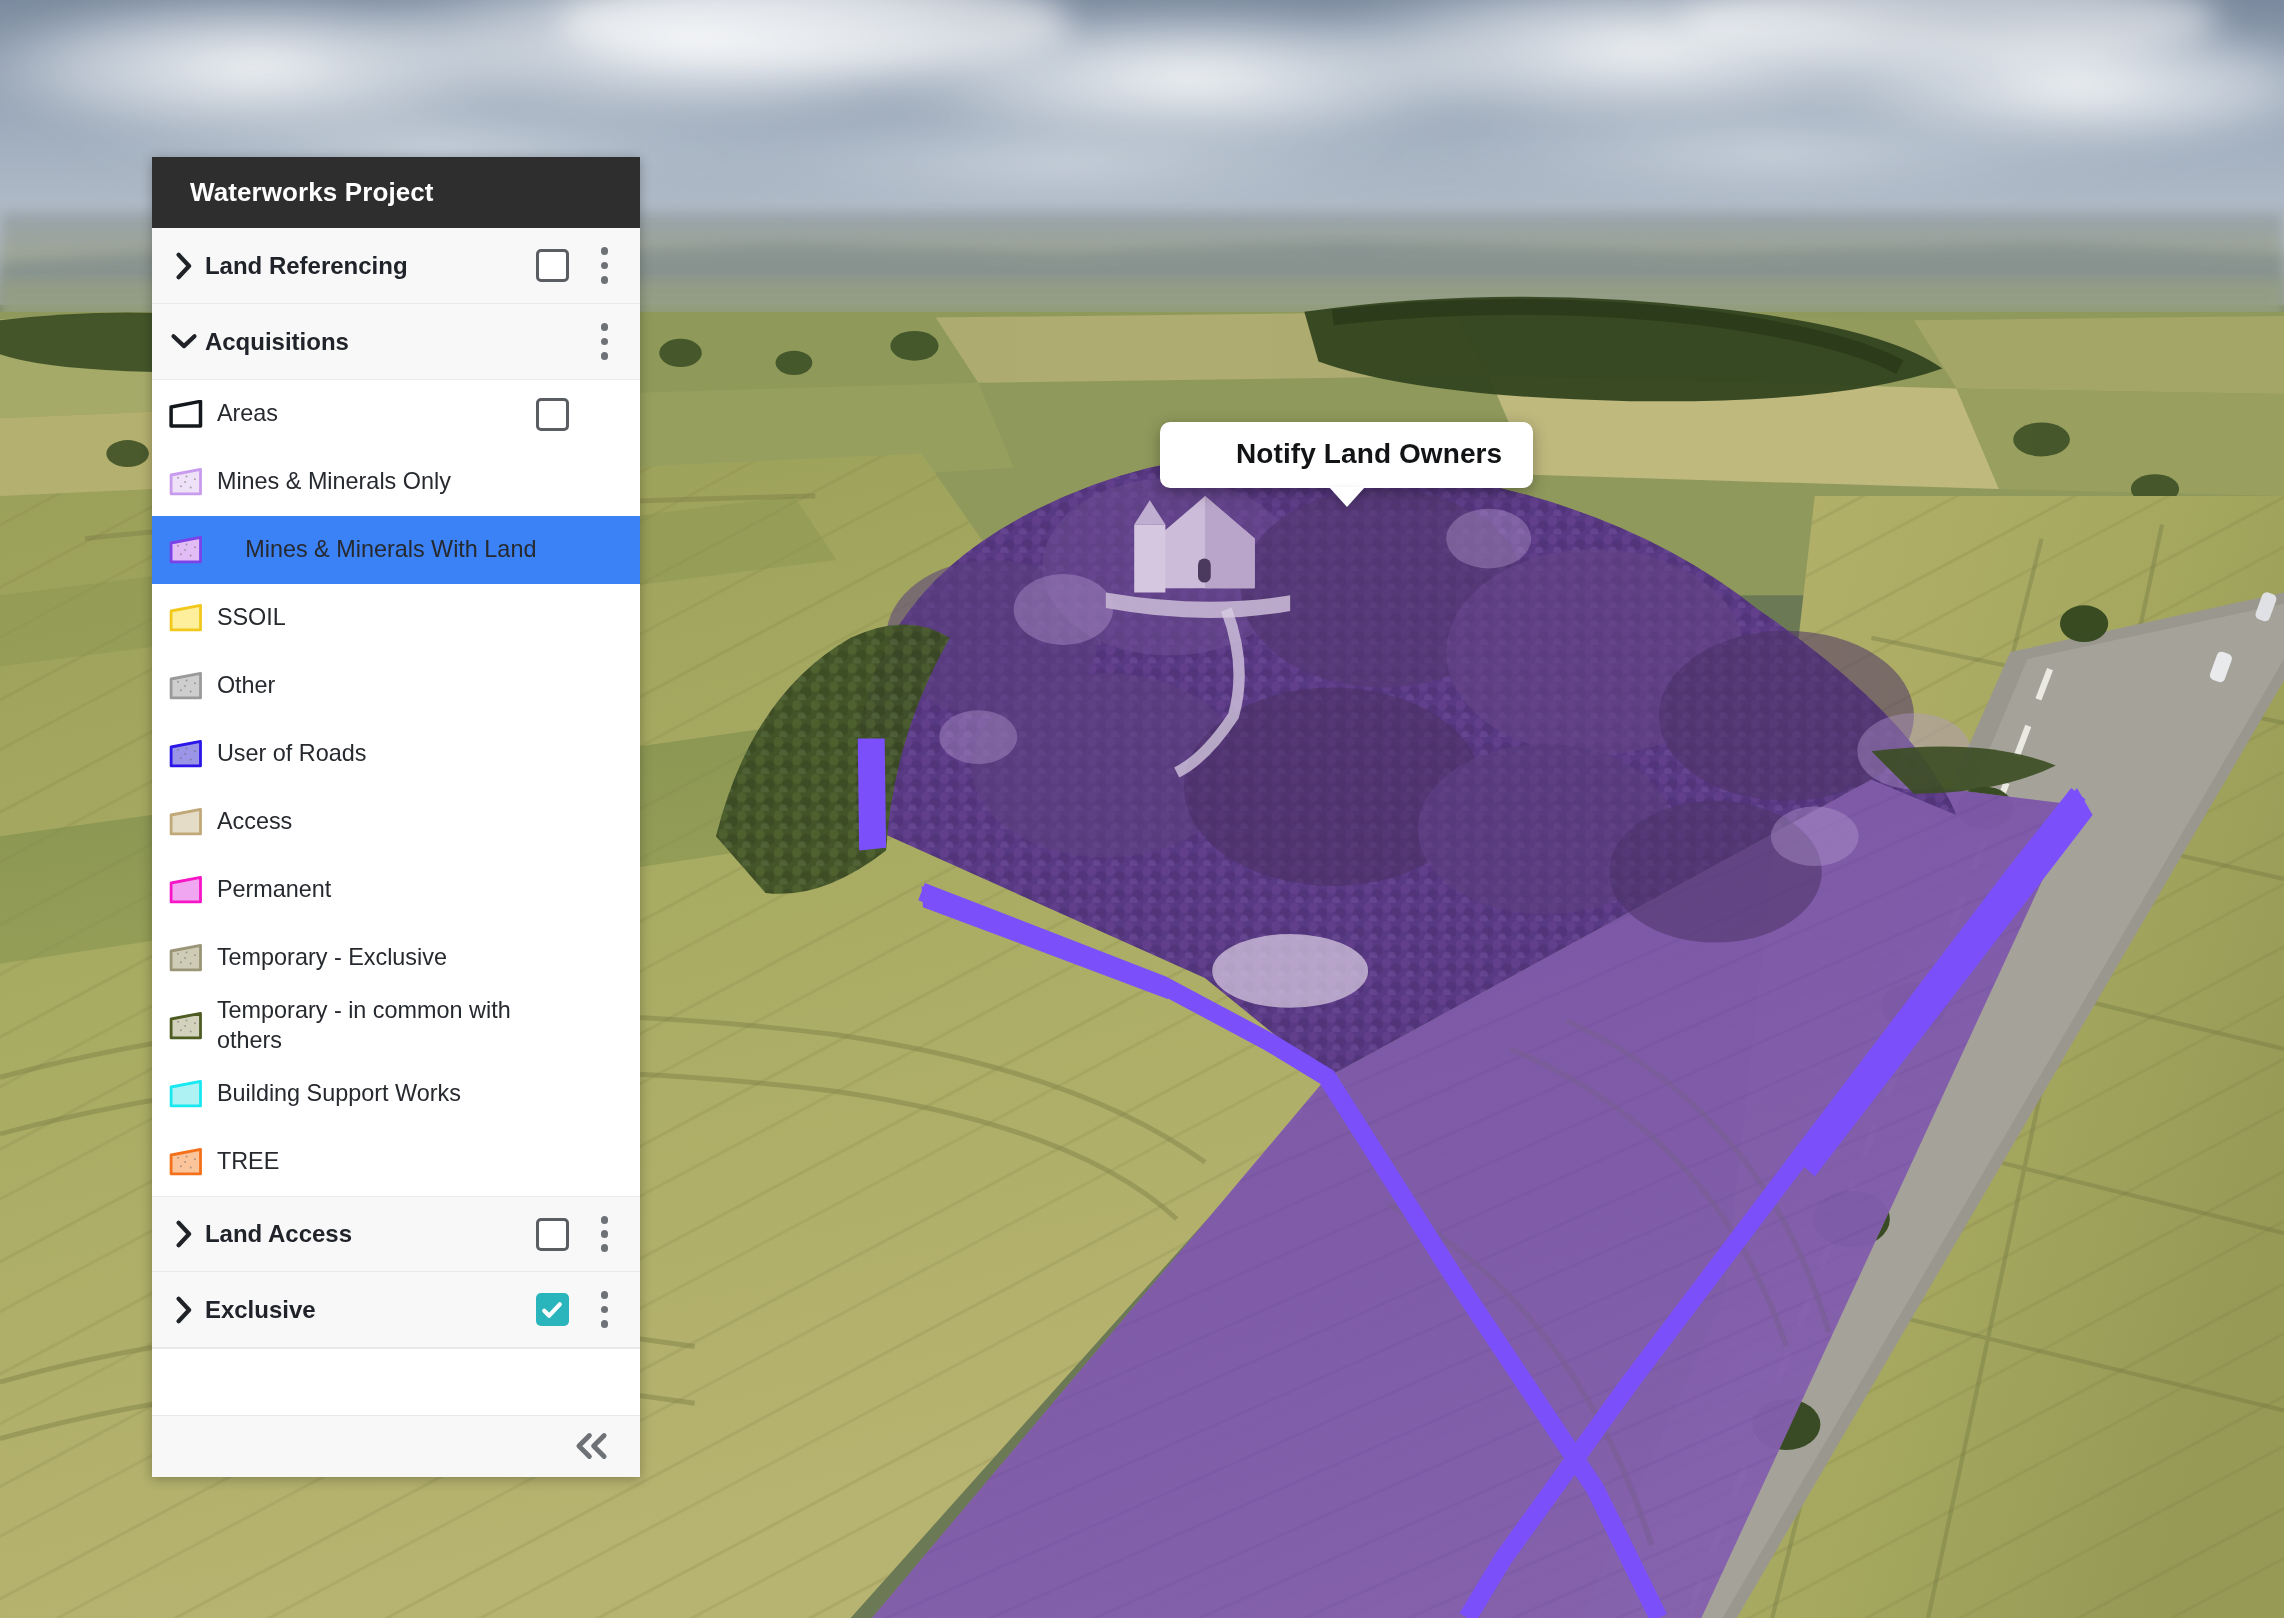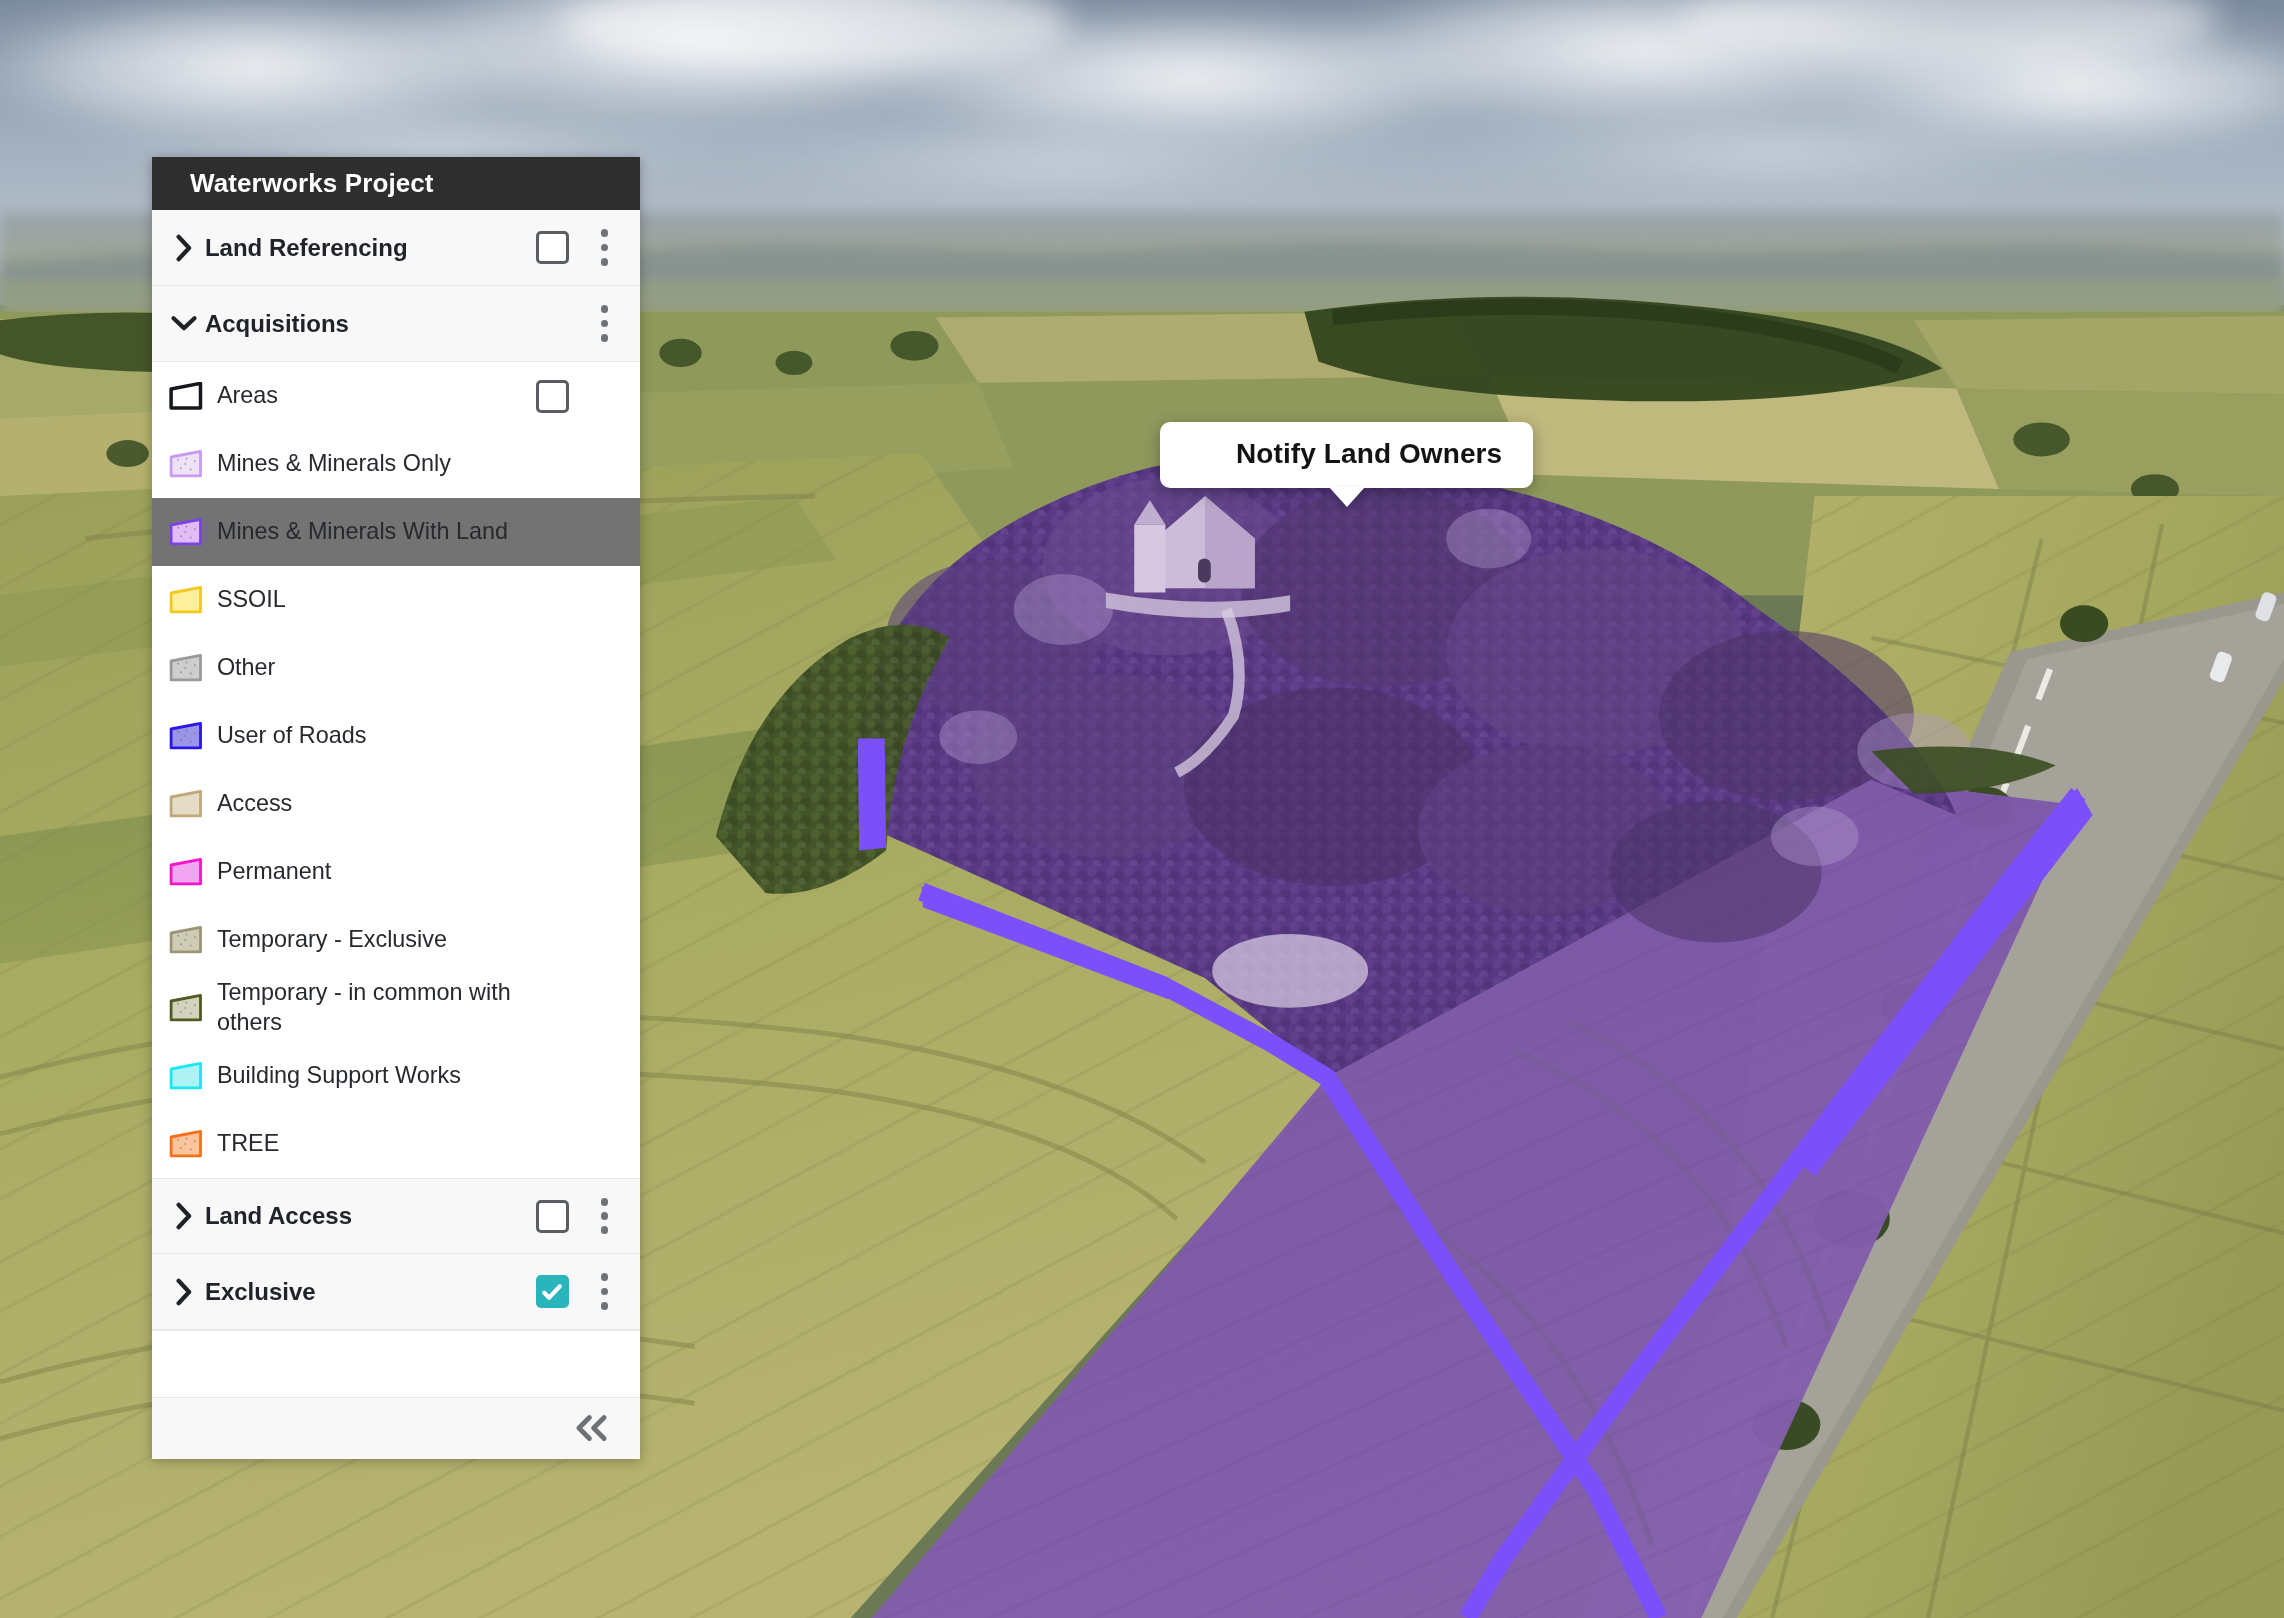--- a/index.html
+++ b/index.html
@@ -68,21 +68,21 @@
     width: 488px;
     background: #ffffff;
     box-shadow: 0 2.1px 11.3px rgba(0,0,0,.28);
     z-index: 50;
     display: flex;
     flex-direction: column;
   }
 
   .panel-header {
     background: #2e2e2e;
-    height: 53px;
+    height: 71px;
     display: flex;
     align-items: center;
     padding: 16px 38px;
   }
   .panel-title {
     color: #ffffff;
     font-size: 26px;
     font-weight: bold;
     letter-spacing: 0.1px;
   }
@@ -114,21 +114,21 @@
 
   
   .child-row {
     min-height: 68px;
     background: #ffffff;
     display: flex;
     align-items: center;
     padding-left: 15.6px;
     padding-right: 15.6px;
   }
-  .child-row.selected { background: #737373; }
+  .child-row.selected { background: #3b82f6; text-align: right; }
   .child-indent-1 { }
   .child-indent-2 { }
 
   .child-label {
     flex: 1;
     font-size: 23.4px;
     color: #26292e;
     line-height: 1.28;
     padding-left: 4.3px;
   }

